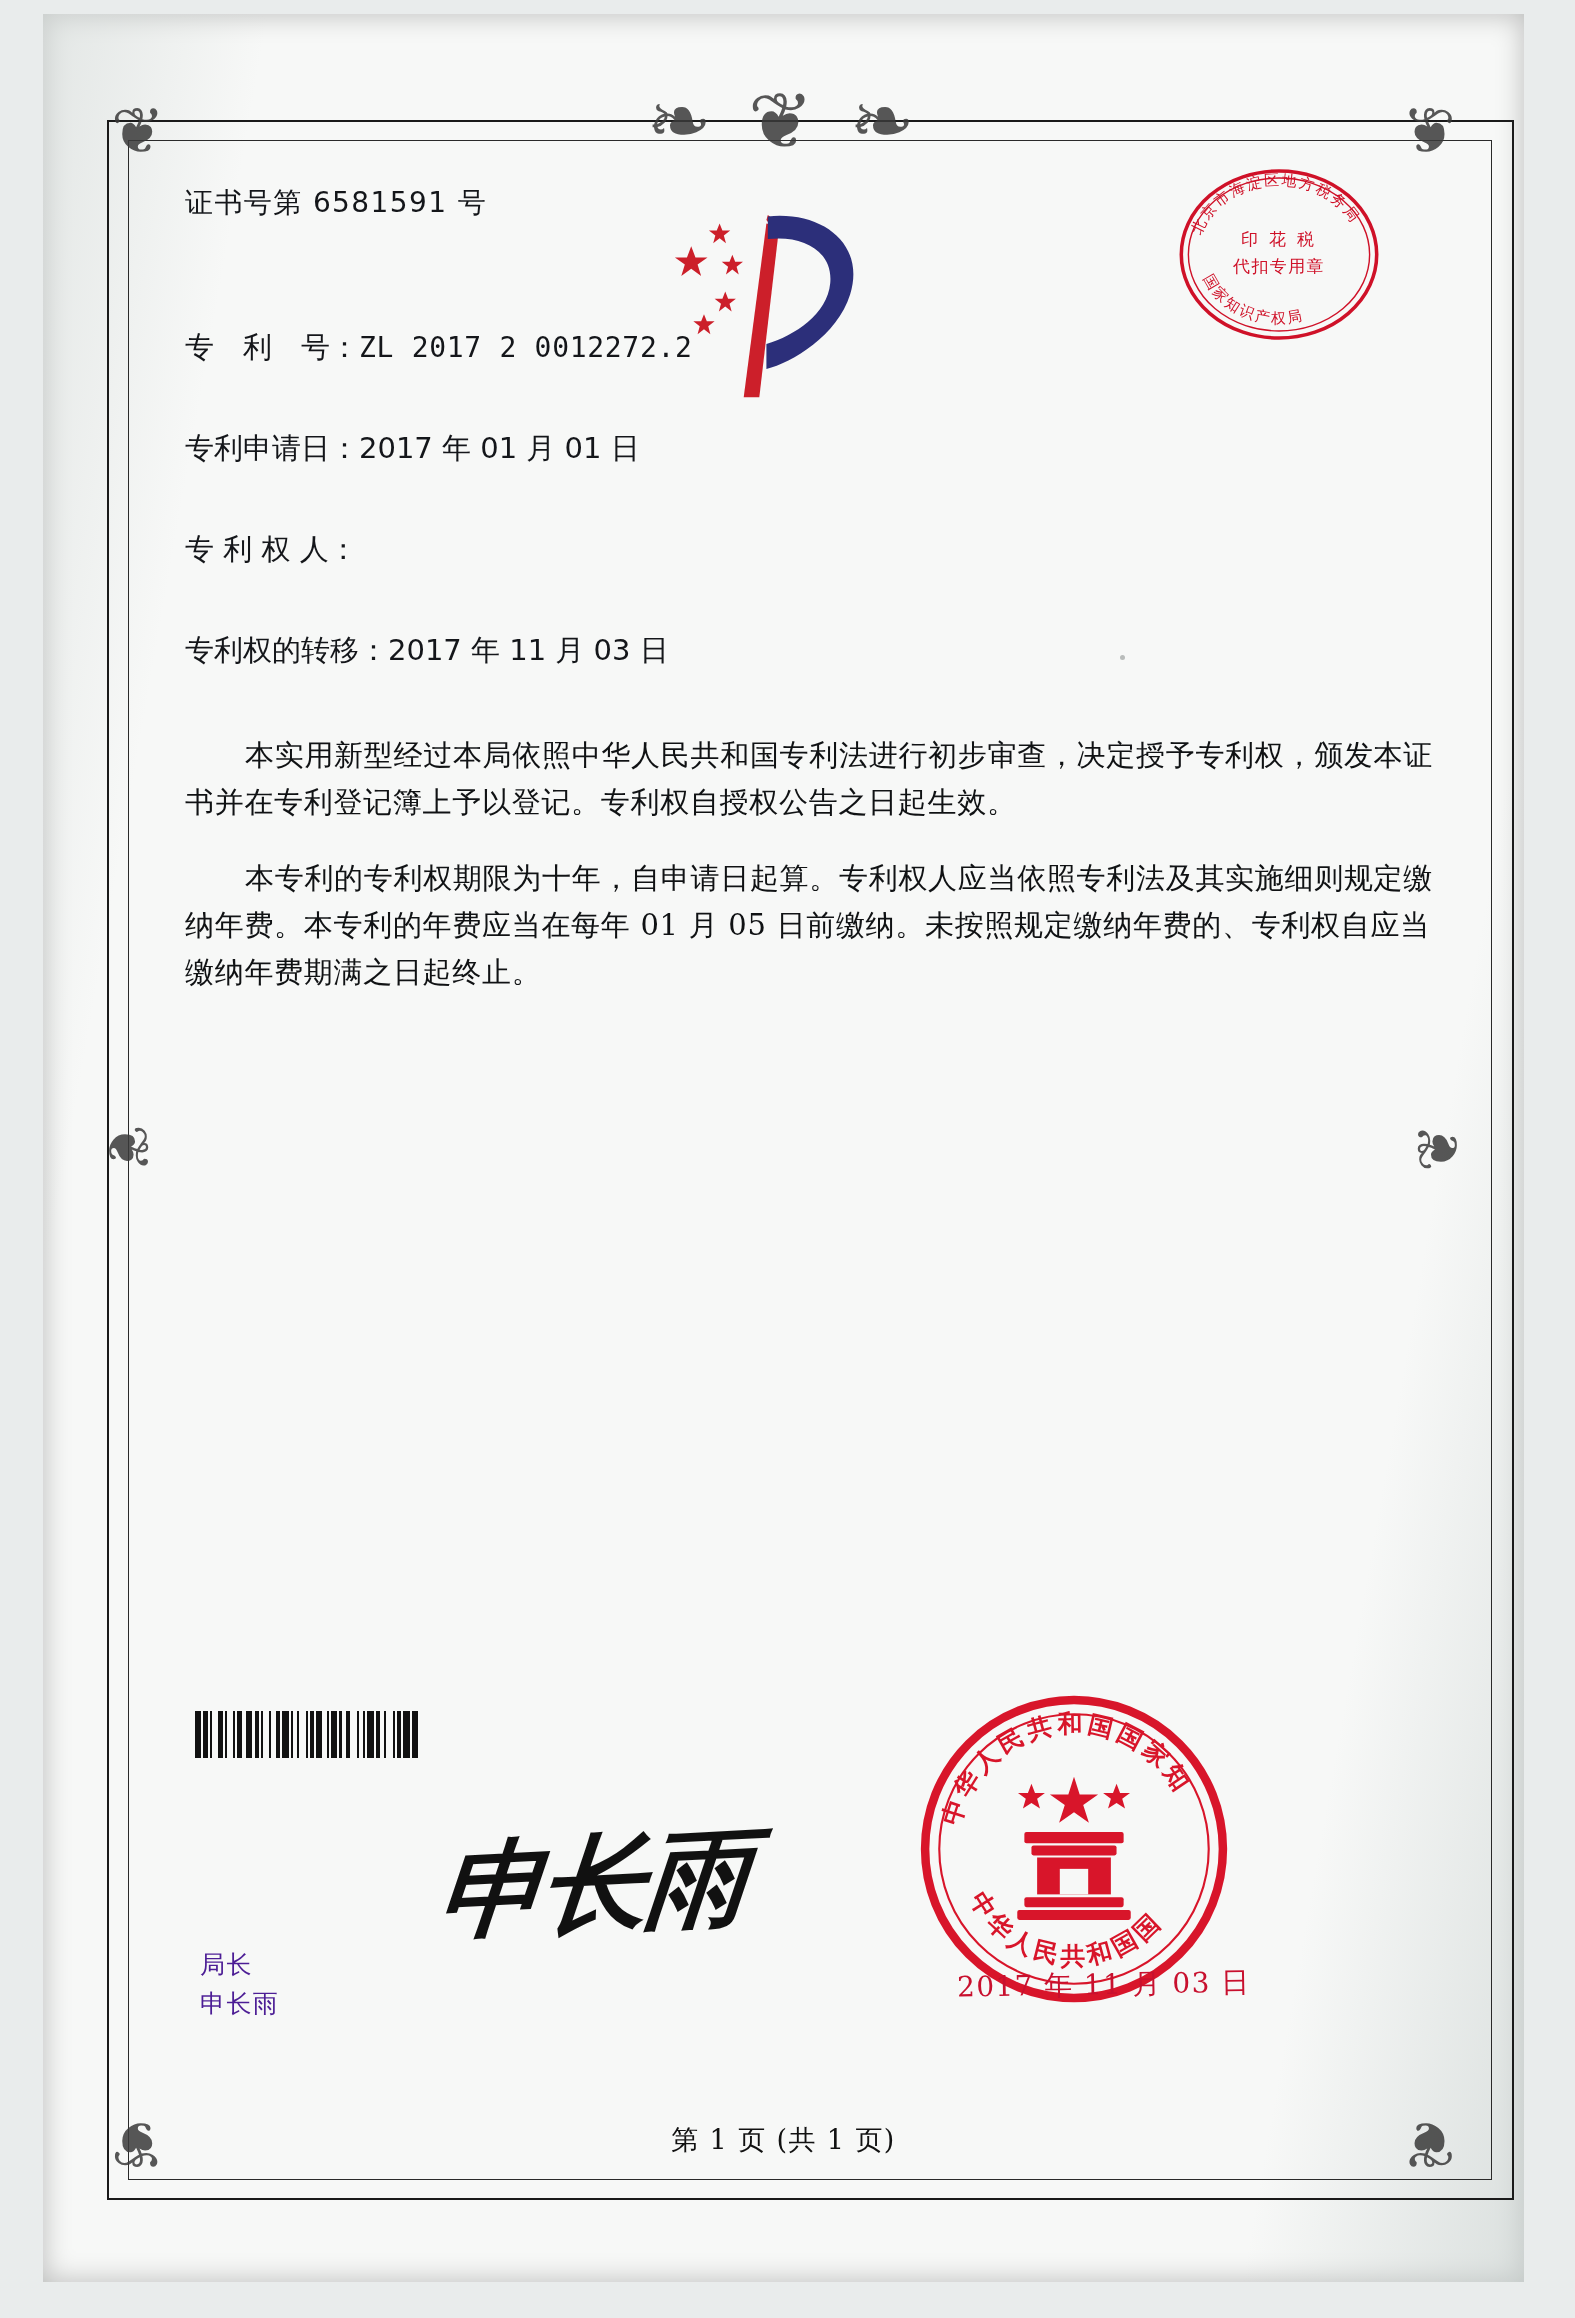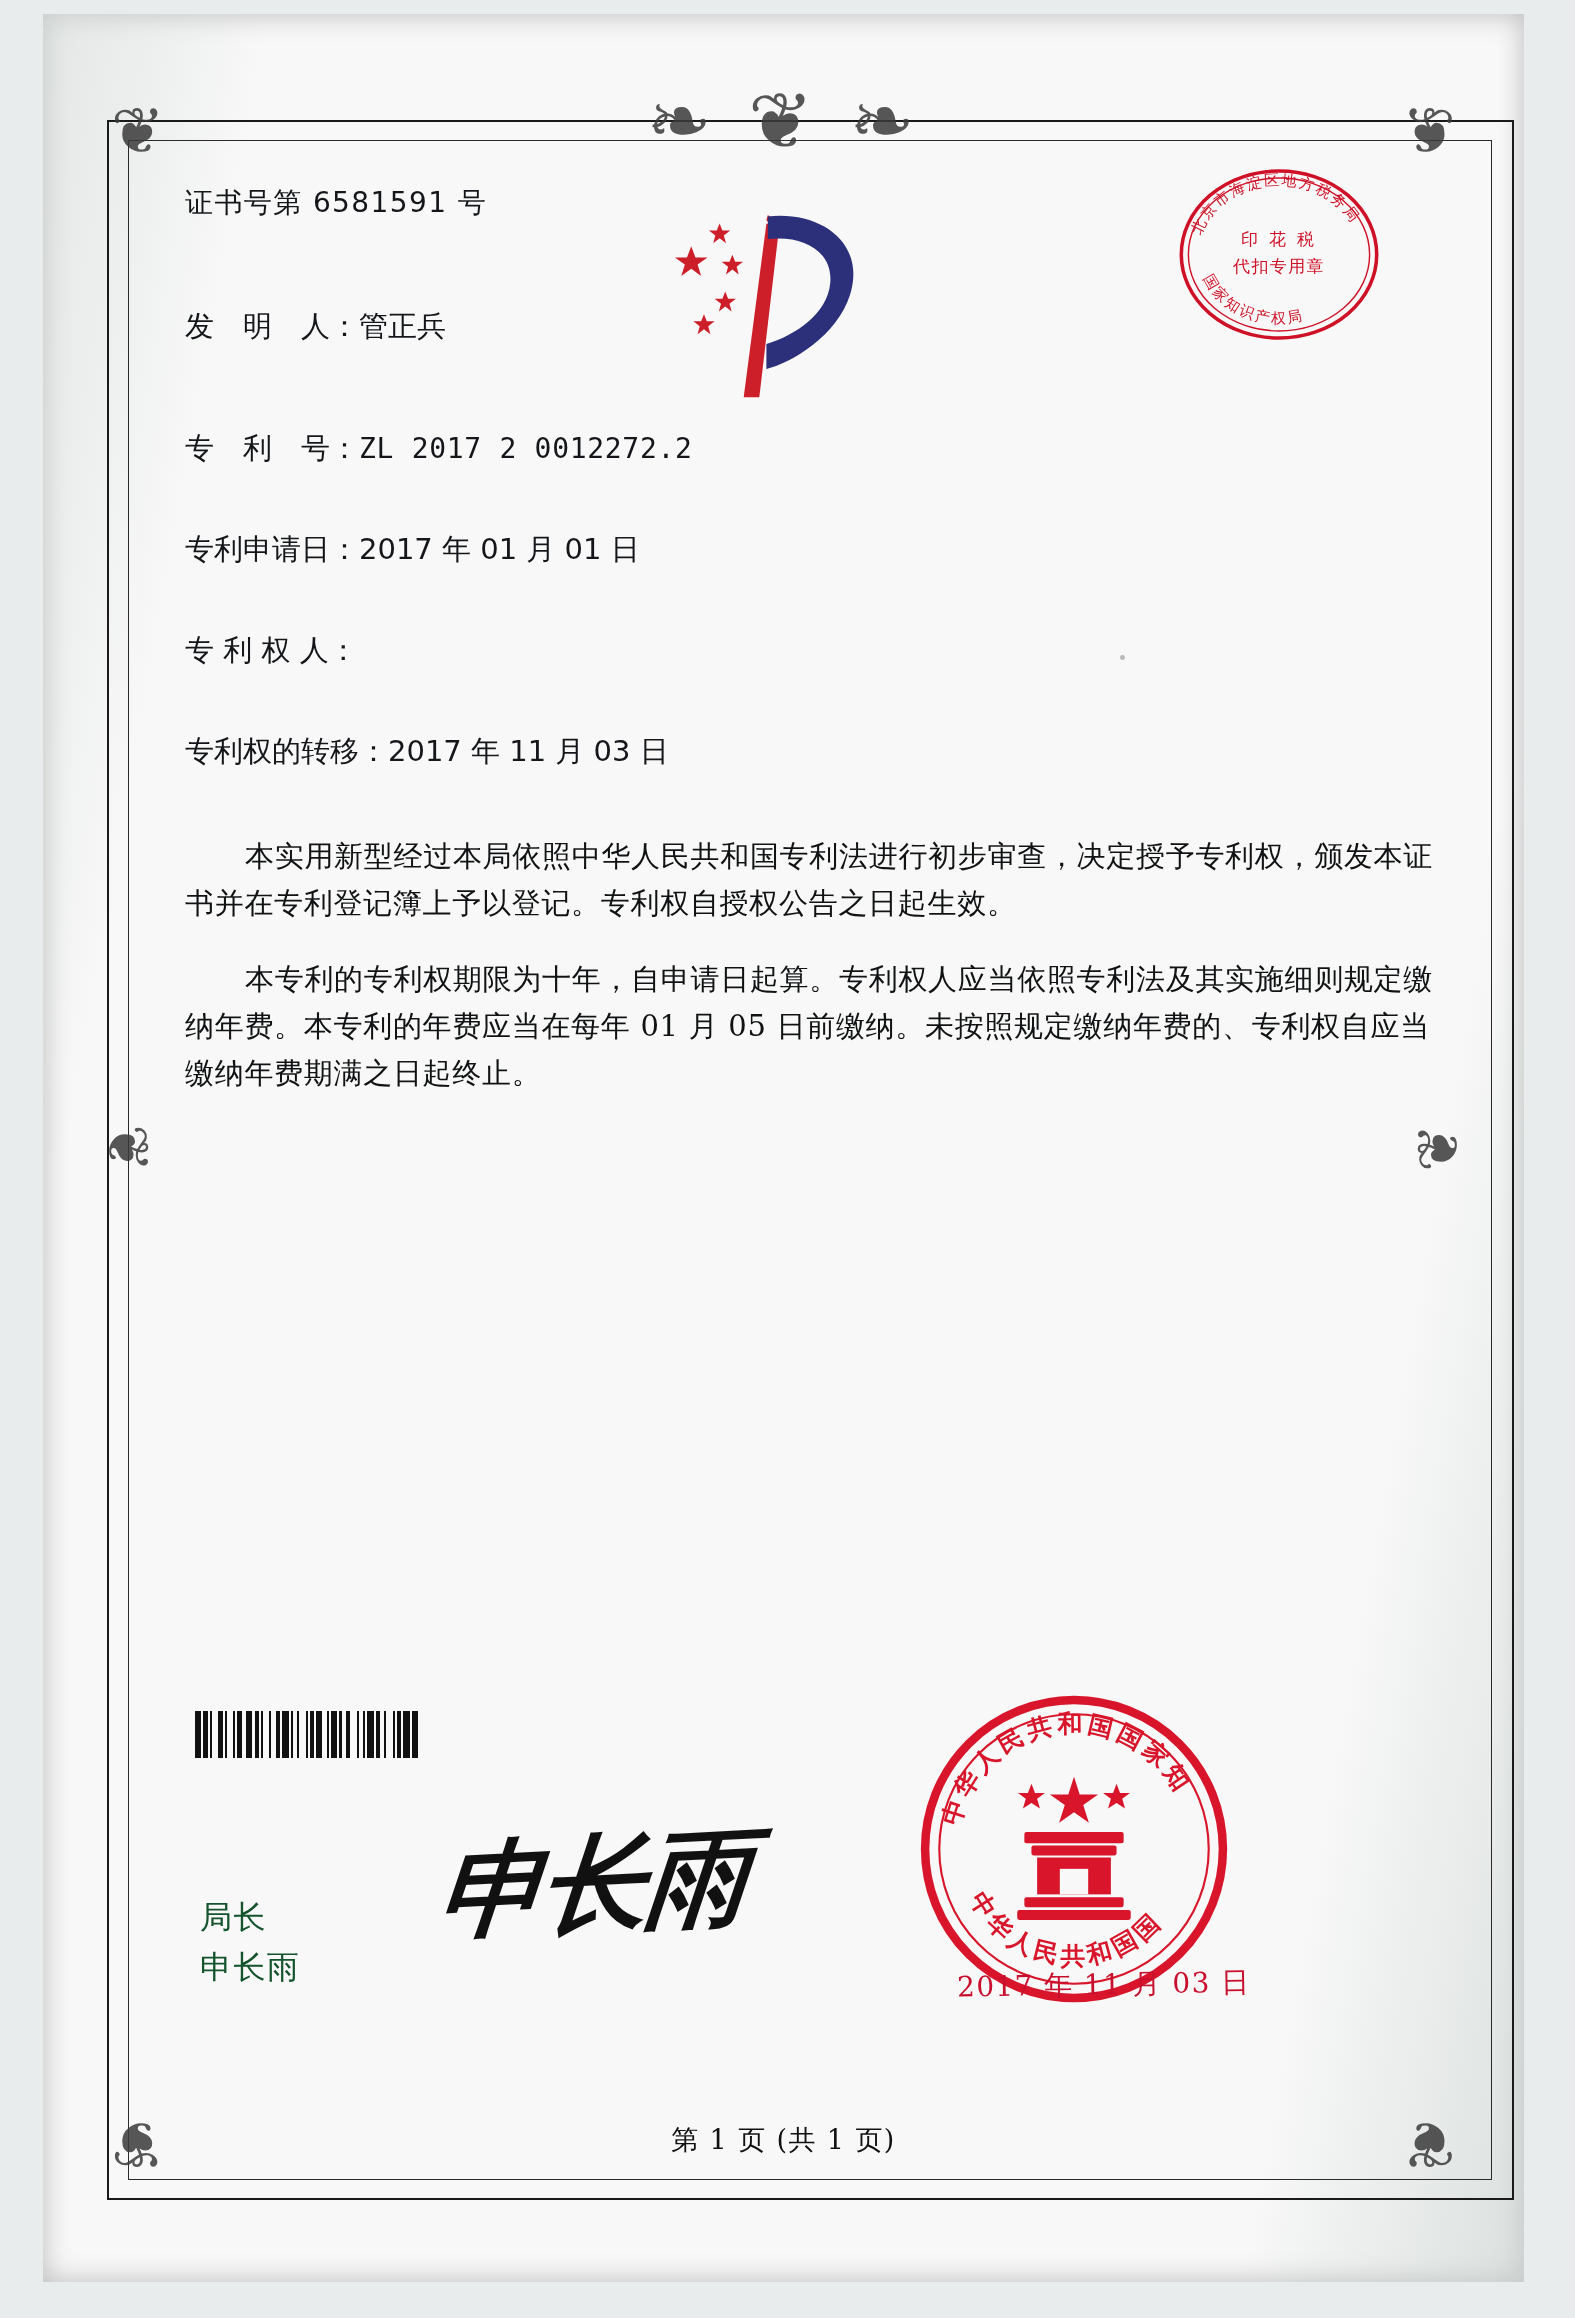--- a/index.html
+++ b/index.html
@@ -161,24 +161,24 @@
   }
   .barcode i {
     display: block;
     background: #111;
     height: 100%;
   }
   
   .sig-block {
     position: absolute;
     left: 157px;
-    top: 1879px;
-    font-family: "DejaVu Serif", serif;
-    font-size: 32px;
-    color: #14532d;
+    top: 1932px;
+    font-family: "DejaVu Serif", serif;
+    font-size: 25px;
+    color: #4c1d95;
     line-height: 1.55;
     letter-spacing: 1.4px;
   }
   .sig-script {
     position: absolute;
     left: 397px;
     top: 1800px;
     font-family: "DejaVu Serif", serif;
     font-size: 106px;
     font-style: italic;
@@ -272,24 +272,20 @@
       <text x="145" y="150" text-anchor="middle" font-family="DejaVu Serif, serif" font-size="24" fill="#cf1128" letter-spacing="2">代扣专用章</text>
     </svg>
 
     <div class="smudge"></div>
 
     <div class="content">
       <div class="cert-no">证书号第 6581591 号</div>
 
 
       <div class="fields">
-        <div class="field">
-          <span class="lbl">发　明　人：</span>
-          <span class="val">管正兵</span>
-        </div>
         <div class="field">
           <span class="lbl">专　利　号：</span>
           <span class="val mono">ZL 2017 2 0012272.2</span>
         </div>
         <div class="field">
           <span class="lbl">专利申请日：</span>
           <span class="val">2017 年 01 月 01 日</span>
         </div>
         <div class="field">
           <span class="lbl">专 利 权 人：</span>

